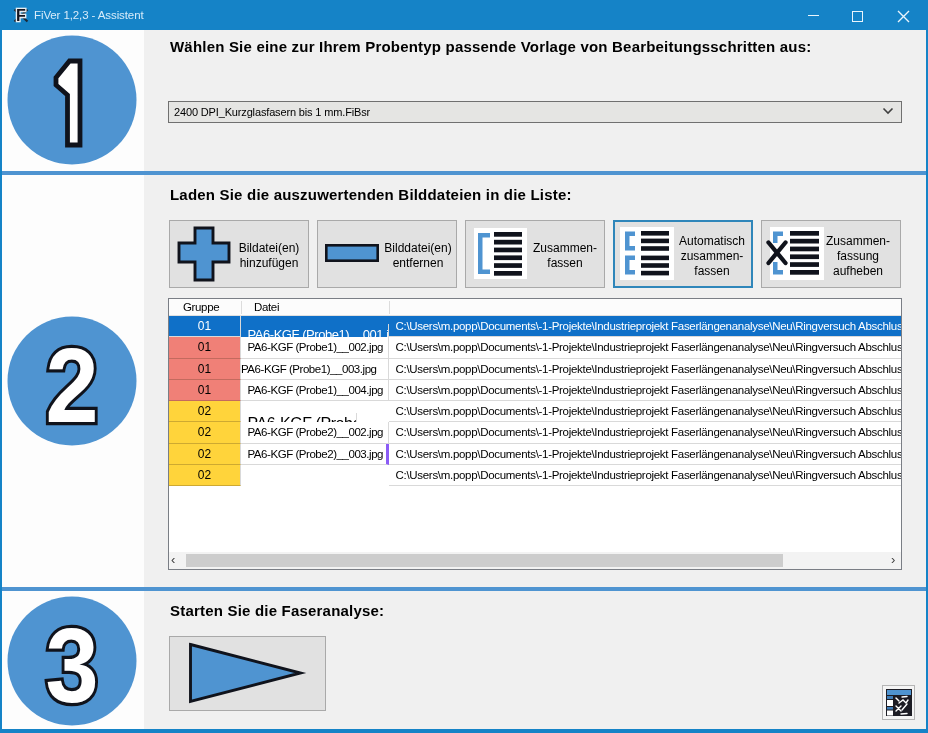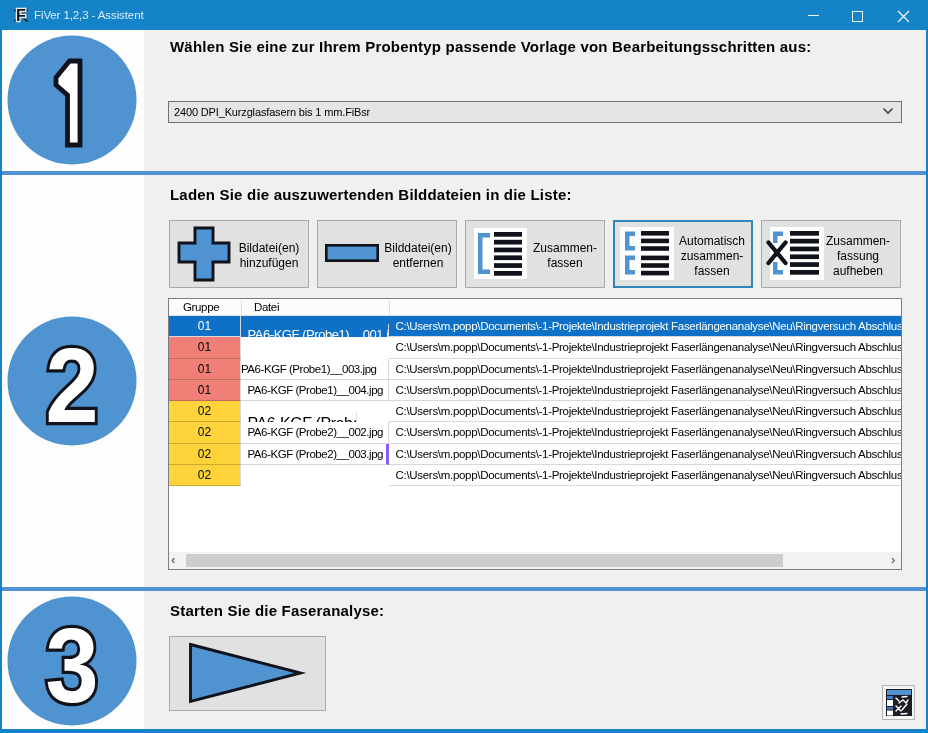--- a/index.html
+++ b/index.html
@@ -129,20 +129,21 @@
 <div class="abs" style="left:402px;top:319px;font-size:12px;letter-spacing:-0.35px">Pfad</div>
 
 <div class="abs" id="rows" style="left:169px;top:316px;width:732px;">
     <div style="position:relative;height:21.3px;background:#0f70c8;font-size:12px;color:#fff;overflow:hidden;">
       <div style="position:absolute;left:0;top:0;width:72px;height:21.3px;background:#0f70c8;border-right:1px solid #d9d9d9;border-bottom:1px solid #d9d9d9;text-align:center;line-height:21px;">01</div>
       <div style="position:absolute;left:72px;top:8px;width:148px;height:21.3px;border-right:1px solid #d9d9d9;border-bottom:1px solid #d9d9d9;line-height:21px;padding-left:6.5px;font-size:13px;letter-spacing:-0.45px;white-space:nowrap;overflow:hidden;">PA6-KGF (Probe1)__001.jpg</div>
       <div style="position:absolute;left:220px;top:0;right:0;height:21.3px;border-bottom:1px solid #d9d9d9;line-height:21px;padding-left:6.5px;font-size:11.5px;letter-spacing:-0.3px;white-space:nowrap;overflow:hidden;">C:\Users\m.popp\Documents\-1-Projekte\Industrieprojekt Faserlängenanalyse\Neu\Ringversuch Abschlus</div>
     </div>
     <div style="position:relative;height:21.3px;background:#fff;font-size:12px;color:#000;overflow:hidden;">
       <div style="position:absolute;left:0;top:0;width:72px;height:21.3px;background:#f08077;border-right:1px solid #d9d9d9;border-bottom:1px solid rgba(60,40,20,0.25);text-align:center;line-height:21px;">01</div>
+      <div style="position:absolute;left:72px;top:0;width:148px;height:21.3px;border-right:1px solid #d9d9d9;border-bottom:1px solid #d9d9d9;line-height:21px;padding-left:6.5px;font-size:11.5px;letter-spacing:-0.45px;white-space:nowrap;overflow:hidden;">PA6-KGF (Probe1)__002.jpg</div>
       <div style="position:absolute;left:220px;top:0;right:0;height:21.3px;border-bottom:1px solid #d9d9d9;line-height:21px;padding-left:6.5px;font-size:11.5px;letter-spacing:-0.3px;white-space:nowrap;overflow:hidden;">C:\Users\m.popp\Documents\-1-Projekte\Industrieprojekt Faserlängenanalyse\Neu\Ringversuch Abschlus</div>
     </div>
     <div style="position:relative;height:21.3px;background:#fff;font-size:12px;color:#000;overflow:hidden;">
       <div style="position:absolute;left:0;top:0;width:72px;height:21.3px;background:#f08077;border-right:1px solid #d9d9d9;border-bottom:1px solid rgba(60,40,20,0.25);text-align:center;line-height:21px;">01</div>
       <div style="position:absolute;left:72px;top:0;width:148px;height:21.3px;border-right:1px solid #d9d9d9;border-bottom:1px solid #d9d9d9;line-height:21px;padding-left:0;font-size:11.5px;letter-spacing:-0.45px;white-space:nowrap;overflow:hidden;">PA6-KGF (Probe1)__003.jpg</div>
       <div style="position:absolute;left:220px;top:0;right:0;height:21.3px;border-bottom:1px solid #d9d9d9;line-height:21px;padding-left:6.5px;font-size:11.5px;letter-spacing:-0.3px;white-space:nowrap;overflow:hidden;">C:\Users\m.popp\Documents\-1-Projekte\Industrieprojekt Faserlängenanalyse\Neu\Ringversuch Abschlus</div>
     </div>
     <div style="position:relative;height:21.3px;background:#fff;font-size:12px;color:#000;overflow:hidden;">
       <div style="position:absolute;left:0;top:0;width:72px;height:21.3px;background:#f08077;border-right:1px solid #d9d9d9;border-bottom:1px solid rgba(60,40,20,0.25);text-align:center;line-height:21px;">01</div>
       <div style="position:absolute;left:72px;top:0;width:148px;height:21.3px;border-right:1px solid #d9d9d9;border-bottom:1px solid #d9d9d9;line-height:21px;padding-left:6.5px;font-size:11.5px;letter-spacing:-0.45px;white-space:nowrap;overflow:hidden;">PA6-KGF (Probe1)__004.jpg</div>

